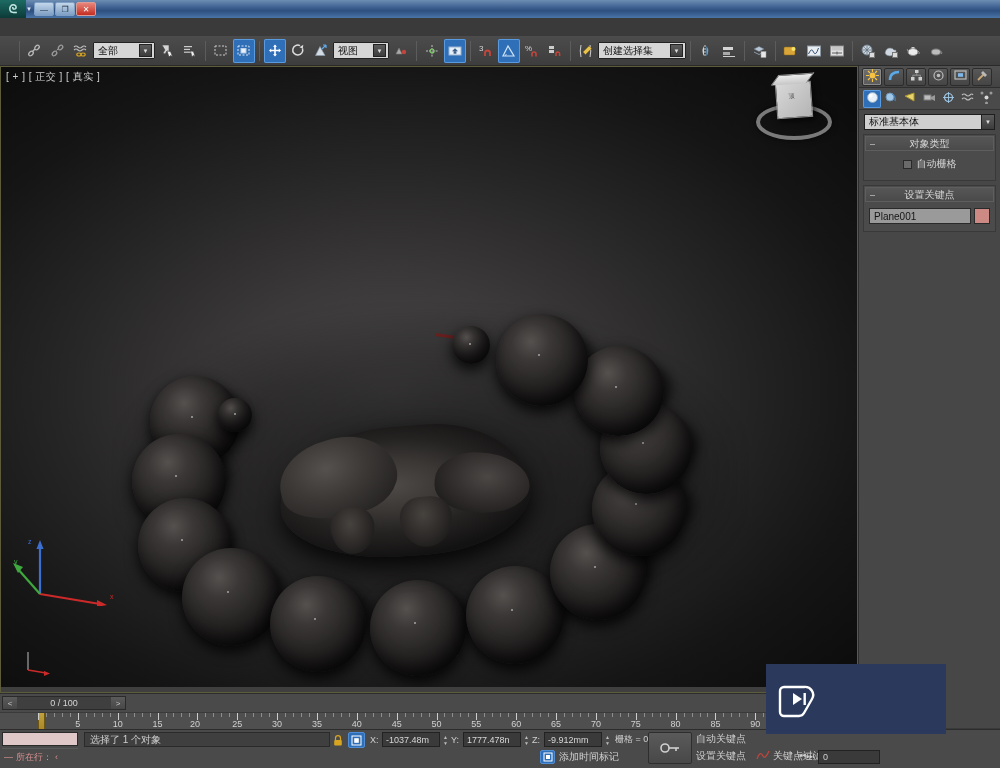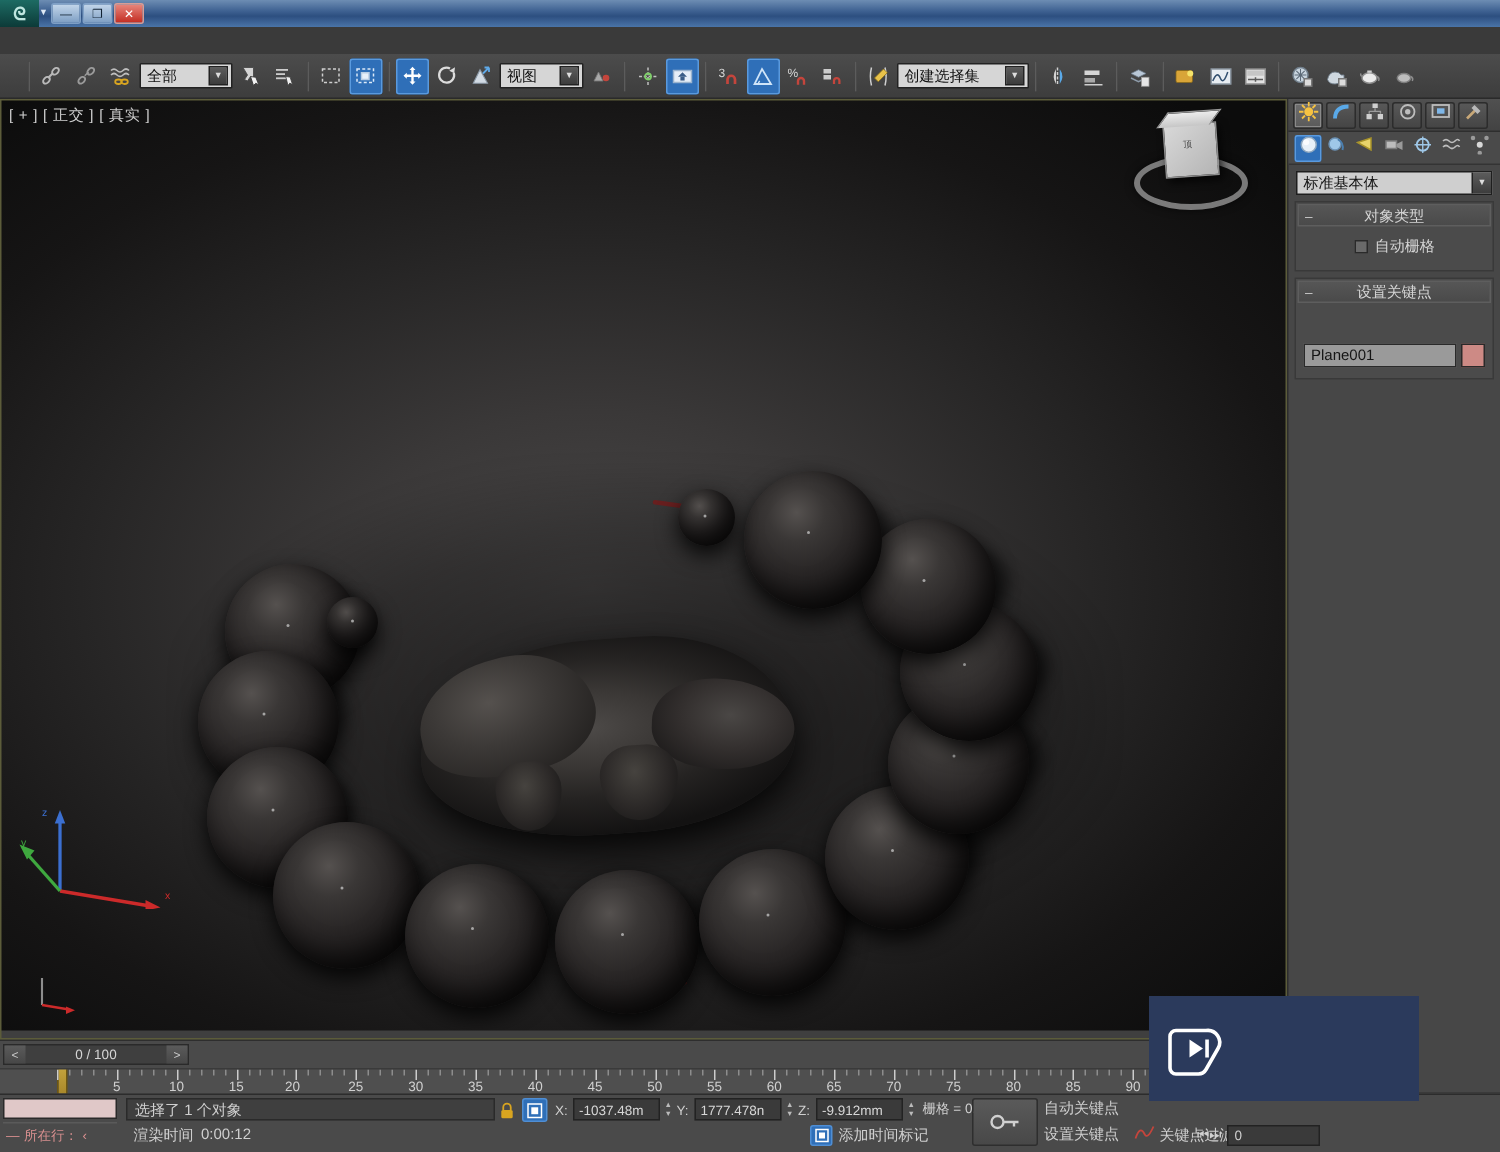--- a/index.html
+++ b/index.html
@@ -214,21 +214,21 @@
   .ro-body{padding:3px 4px 5px 4px;}
   .chkrow{display:flex;align-items:center;justify-content:center;gap:5px;margin:2px 0 4px 0;}
   .chk{width:9px;height:9px;border:1px solid #2a2a2a;background:#6a6a6a;}
   .chklbl{color:#d5d5d5;font-size:10px;}
   .btngrid{display:grid;grid-template-columns:1fr 1fr;gap:1px;}
   .objbtn{
     height:16px;background:linear-gradient(180deg,#5a5a5a,#4a4a4a);
     border:1px solid #3a3a3a;color:#d8d8d8;font-size:10px;
     display:flex;align-items:center;justify-content:center;
   }
-  .namerow{display:flex;gap:3px;align-items:center;padding:2px 1px;margin-top:21px;}
+  .namerow{display:flex;gap:3px;align-items:center;padding:2px 1px;}
   .nameinput{
     flex:1;height:16px;background:#9a9a9a;border:1px solid #2a2a2a;
     color:#151515;font-size:10px;display:flex;align-items:center;padding-left:4px;
   }
   .swatch{width:16px;height:16px;background:#cd8a85;border:1px solid #2a2a2a;}
 
   
   .trackbar{
     position:absolute;left:0;top:693px;width:858px;height:36px;background:#4a4a4a;
     border-top:1px solid #2e2e2e;
@@ -909,25 +909,20 @@
 
   <div class="statusbar">
     <div class="mini-listener"></div>
     <div class="prompt-row">
       <span>—</span>
       <span>所在行：</span>
       <span>‹</span>
     </div>
 
     <div class="sel-info">选择了 1 个对象</div>
-    <div class="render-info">
-      <span>渲染时间</span>
-      <span style="width:5px"></span>
-      <span>0:00:12</span>
-    </div>
 
     <div class="lockbtn">
       <svg width="12" height="13" viewBox="0 0 12 13">
           <path d="M3.5 6 v-1.8 a2.5 2.5 0 0 1 5 0 v1.8" stroke="#d9a520" stroke-width="1.2" fill="none"></path>
           <rect x="2.2" y="6" width="7.6" height="5.5" rx="1" fill="#d9a520"></rect>
         </svg>
     </div>
     <div class="coordbtn">
       <svg width="11" height="11" viewBox="0 0 11 11">
           <rect x="1" y="1" width="9" height="9" fill="none" stroke="#ffffff" stroke-width="1"></rect>

